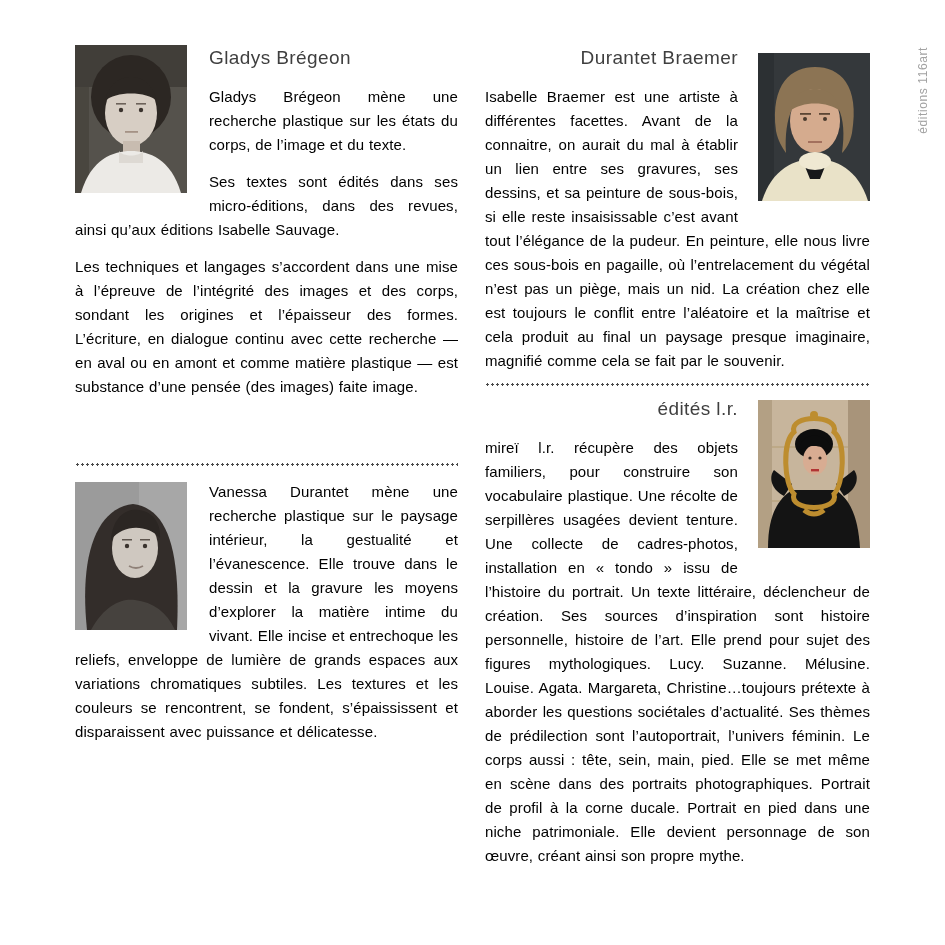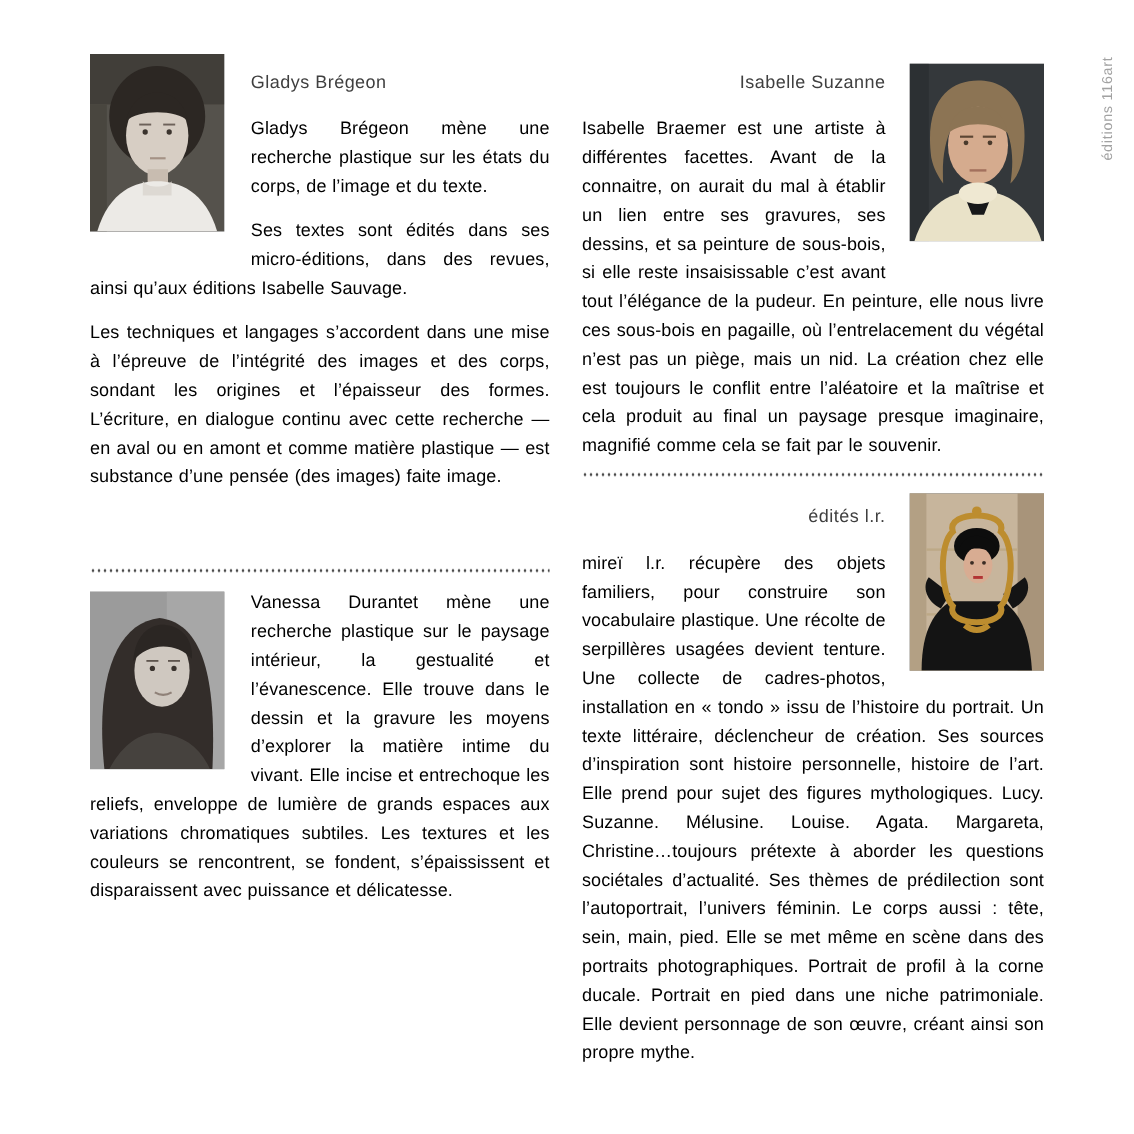--- a/index.html
+++ b/index.html
@@ -13,22 +13,22 @@
   }
   .page { position: absolute; inset: 0; }
 
   .col { position: absolute; top: 45px; }
   .col-left  { left: 75px;  width: 383px; }
   .col-right { left: 485px; width: 385px; }
 
   section.artist { overflow: hidden; }
 
   h2.artist-name {
-    margin: 11px 0 14px 0;
-    font-size: 15px;
+    margin: 0 0 14px 0;
+    font-size: 19px;
     font-weight: normal;
     letter-spacing: 0.4px;
     color: #3f3f3f;
     line-height: 26px;
   }
   h2.align-right { text-align: right; }
 
   p.bio {
     margin: 0 0 13px 0;
     font-size: 15px;
@@ -142,21 +142,21 @@
           <rect x="42" y="60" width="11" height="1.8" fill="#5c4634"></rect>
           <rect x="61" y="60" width="11" height="1.8" fill="#5c4634"></rect>
           <circle cx="47" cy="66" r="2" fill="#4a3a2c"></circle>
           <circle cx="67" cy="66" r="2" fill="#4a3a2c"></circle>
           <rect x="50" y="88" width="14" height="2" fill="#a3705d"></rect>
           <path d="M4,148 C14,116 36,106 57,106 C78,106 100,116 110,148 Z" fill="#e9e2c8"></path>
           <path d="M44,106 C50,112 64,112 70,106 L62,126 L52,126 Z" fill="#17181a"></path>
           <ellipse cx="57" cy="108" rx="16" ry="9" fill="#efe8d2"></ellipse>
         </svg>
       </div>
-      <h2 class="artist-name align-right">Isabelle Suzanne</h2>
+      <h2 class="artist-name align-right">Durantet Braemer</h2>
       <p class="bio">Isabelle Braemer est une artiste à différentes facettes. Avant de la connaitre, on aurait du mal à établir un lien entre ses gravures, ses dessins, et sa peinture de sous-bois, si elle reste insaisissable c’est avant tout l’élégance de la pudeur. En peinture, elle nous livre ces sous-bois en pagaille, où l’entrelacement du végétal n’est pas un piège, mais un nid. La création chez elle est toujours le conflit entre l’aléatoire et la maîtrise et cela produit au final un paysage presque imaginaire, magnifié comme cela se fait par le souvenir.</p>
     </section>
 
     <div class="divider divider-right-mid"></div>
 
     <section class="artist">
       <div class="photo photo-right ml">
         <svg viewBox="0 0 112 148" preserveAspectRatio="none">
           <rect width="112" height="148" fill="#c7b59c"></rect>
           <rect width="14" height="148" fill="#b3a084"></rect>

